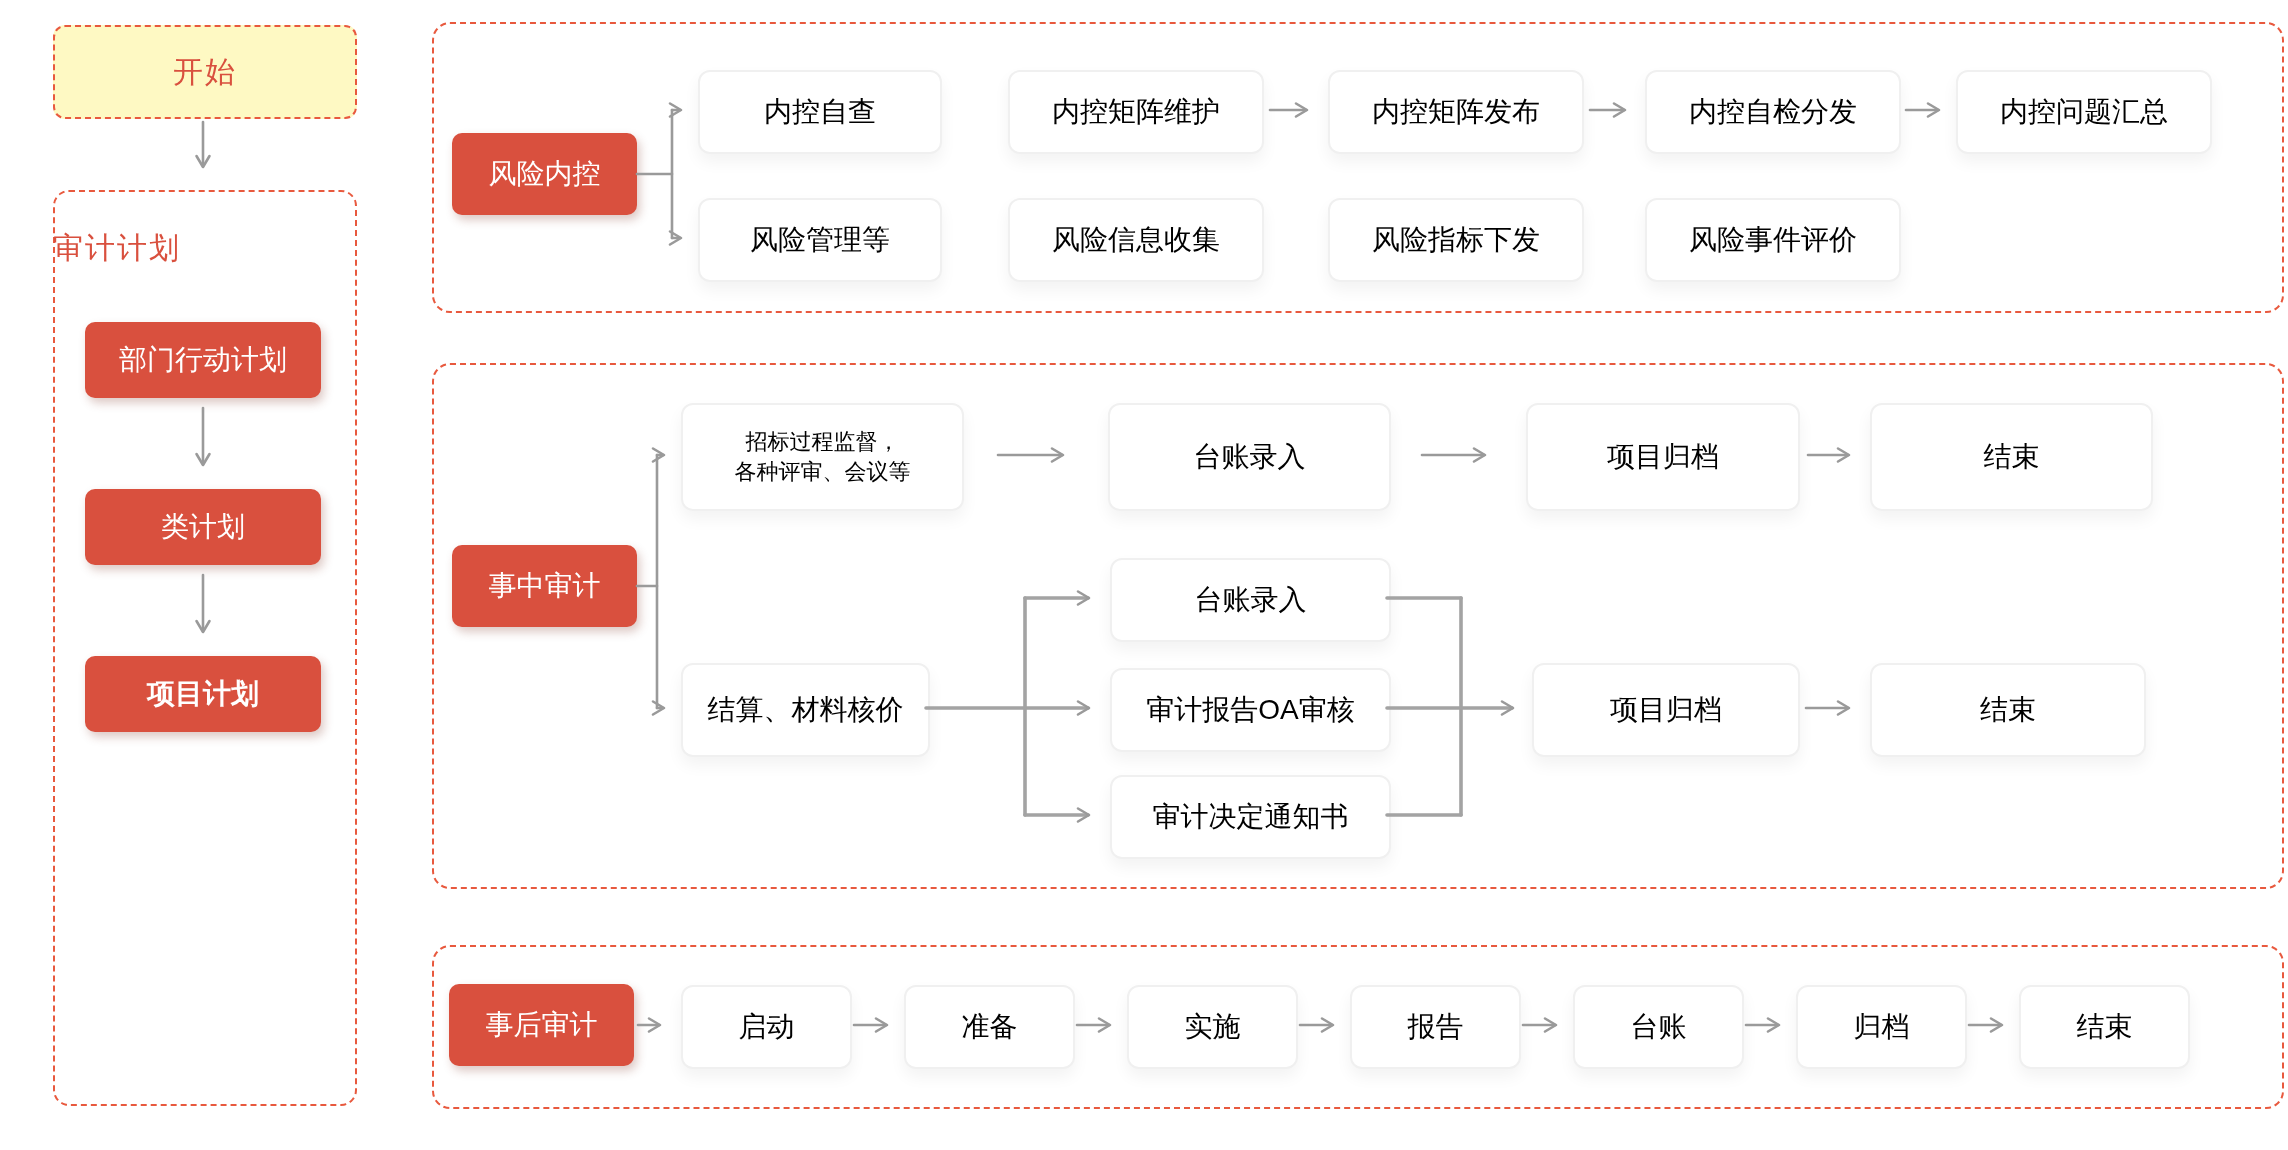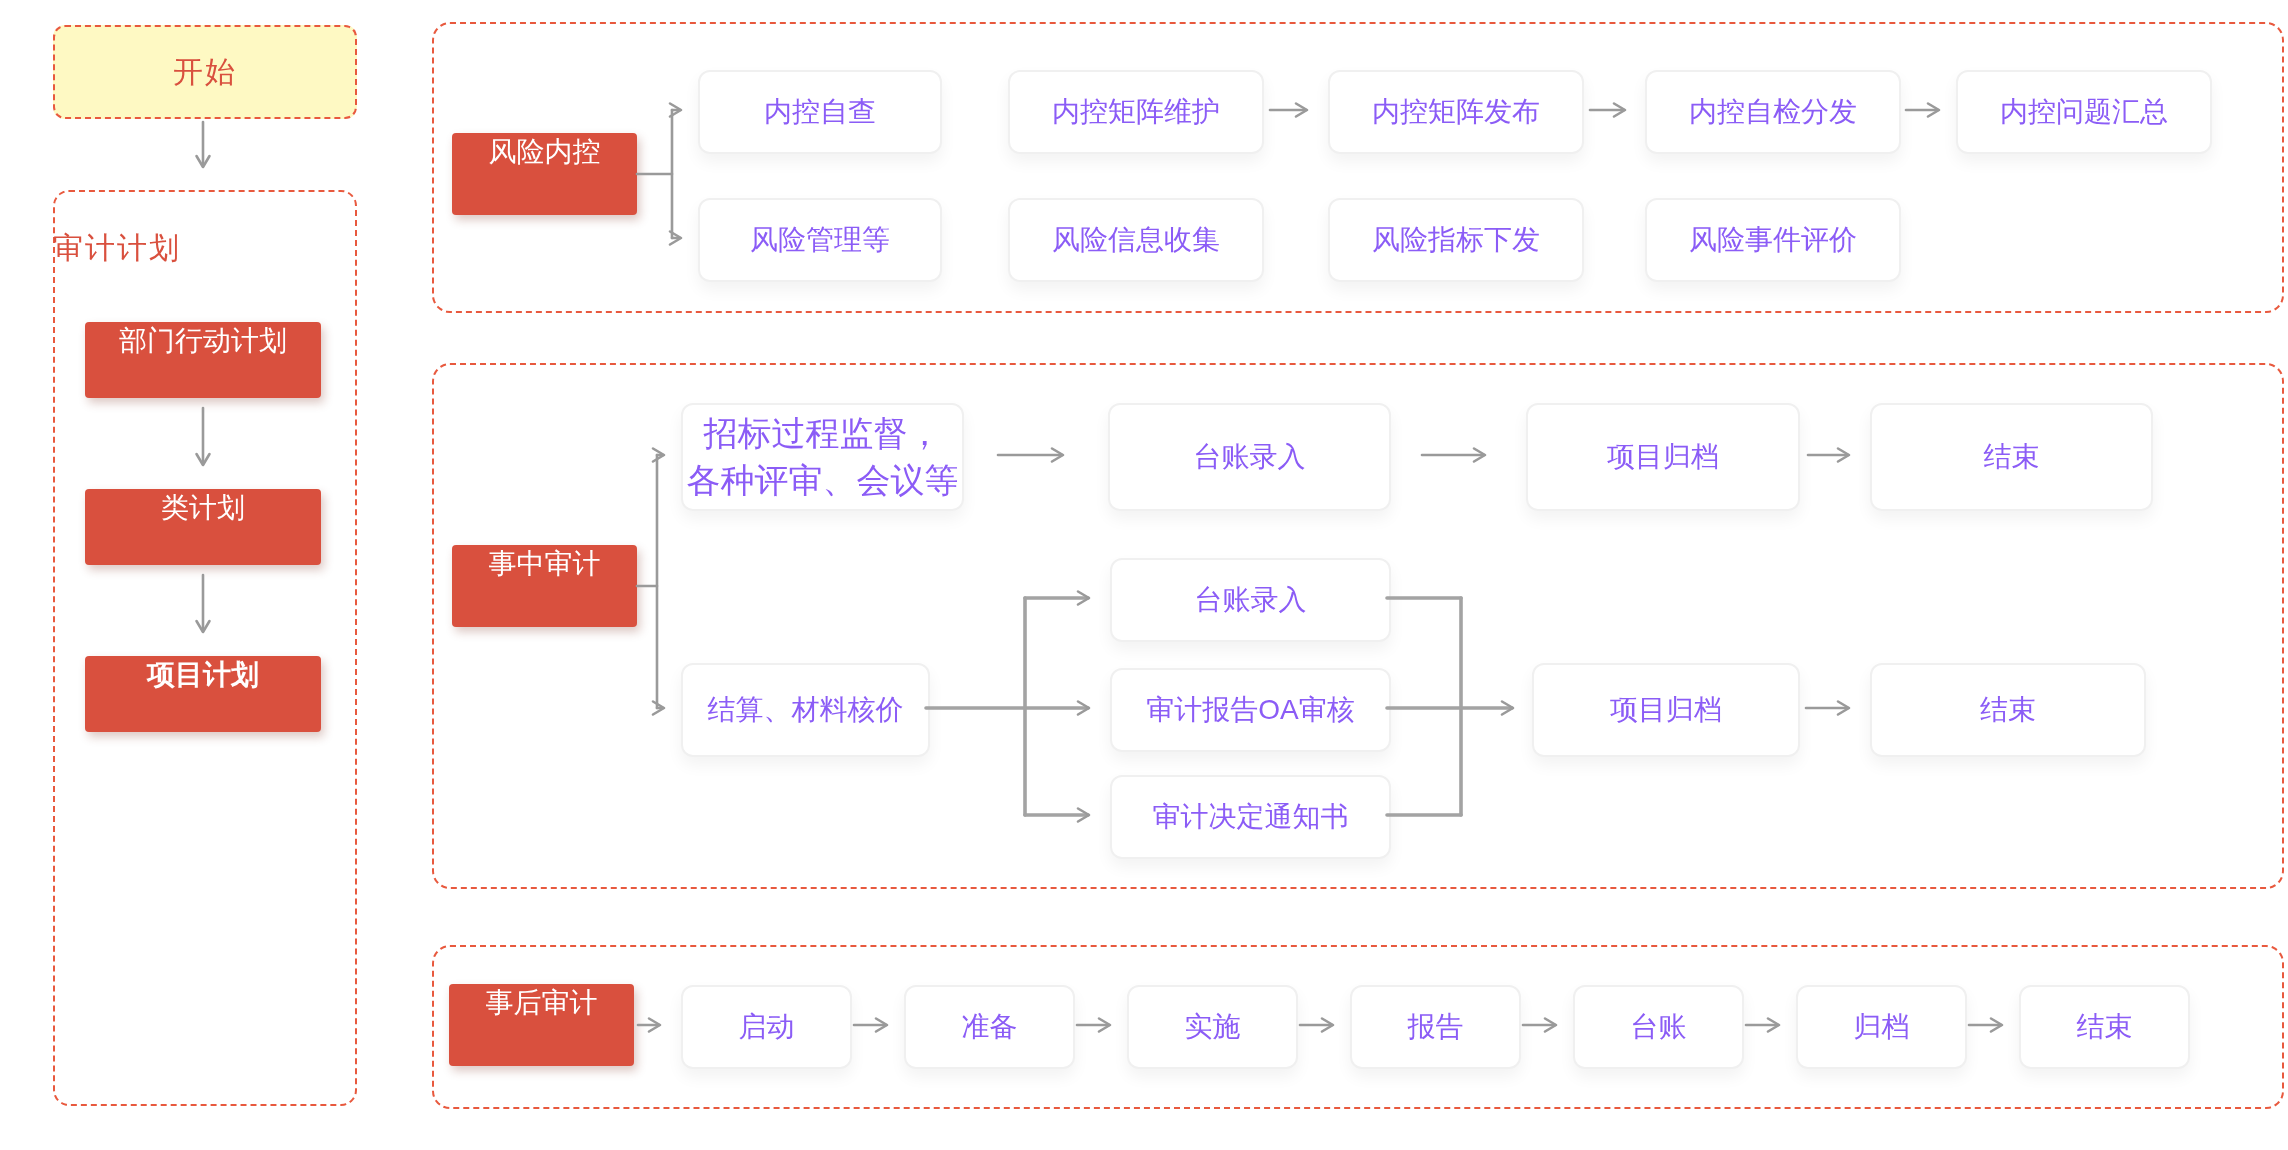--- a/index.html
+++ b/index.html
@@ -9,27 +9,27 @@
   }
   .section{
     position:absolute;border:2px dashed #E8593E;border-radius:18px;background:transparent;
   }
   .dashedbox{
     position:absolute;border:2px dashed #E8593E;border-radius:12px;background:#fef9c3;
     display:flex;align-items:center;justify-content:center;
   }
   .redtitle{color:#D9503E;font-size:30px;font-weight:500;letter-spacing:2px;}
   .rbox{
-    position:absolute;background:#D9503E;border-radius:4px;color:#FFFFFF;
-    display:flex;align-items:flex-start;justify-content:center;font-size:28px;font-weight:400;
+    position:absolute;background:#D9503E;border-radius:10px;color:#FFFFFF;
+    display:flex;align-items:center;justify-content:center;font-size:28px;font-weight:400;
     box-shadow:3px 5px 10px rgba(120,40,25,0.25);
   }
   .wbox{
     position:absolute;background:#FFFFFF;border:2px solid #F0F0F0;border-radius:12px;
-    color:#8b5cf6;display:flex;align-items:center;justify-content:center;
+    color:#000000;display:flex;align-items:center;justify-content:center;
     font-size:28px;box-shadow:0 8px 16px rgba(0,0,0,0.05);text-align:center;line-height:1.38;
   }
   .label{position:absolute;display:flex;align-items:center;}
   svg.overlay{position:absolute;left:0;top:0;pointer-events:none;}
 </style>
 </head>
 <body>
 
 <div id="canvas">
 
@@ -84,21 +84,21 @@
     </div>
   <div class="wbox" style="left:1645px;top:198px;width:252px;height:80px;">
       <span>风险事件评价</span>
     </div>
 
   <div class="section" style="left:432px;top:363px;width:1848px;height:522px;"></div>
   <div class="rbox" style="left:452px;top:545px;width:185px;height:82px;">
       <span>事中审计</span>
     </div>
 
-  <div class="wbox" style="left:681px;top:403px;width:279px;height:104px;font-size:34px;">
+  <div class="wbox" style="left:681px;top:403px;width:279px;height:104px;font-size:22px;">
        <div>
          <div>招标过程监督，</div>
          <div>各种评审、会议等</div>
        </div>
   </div>
   <div class="wbox" style="left:1108px;top:403px;width:279px;height:104px;">
       <span>台账录入</span>
     </div>
   <div class="wbox" style="left:1526px;top:403px;width:270px;height:104px;">
       <span>项目归档</span>

